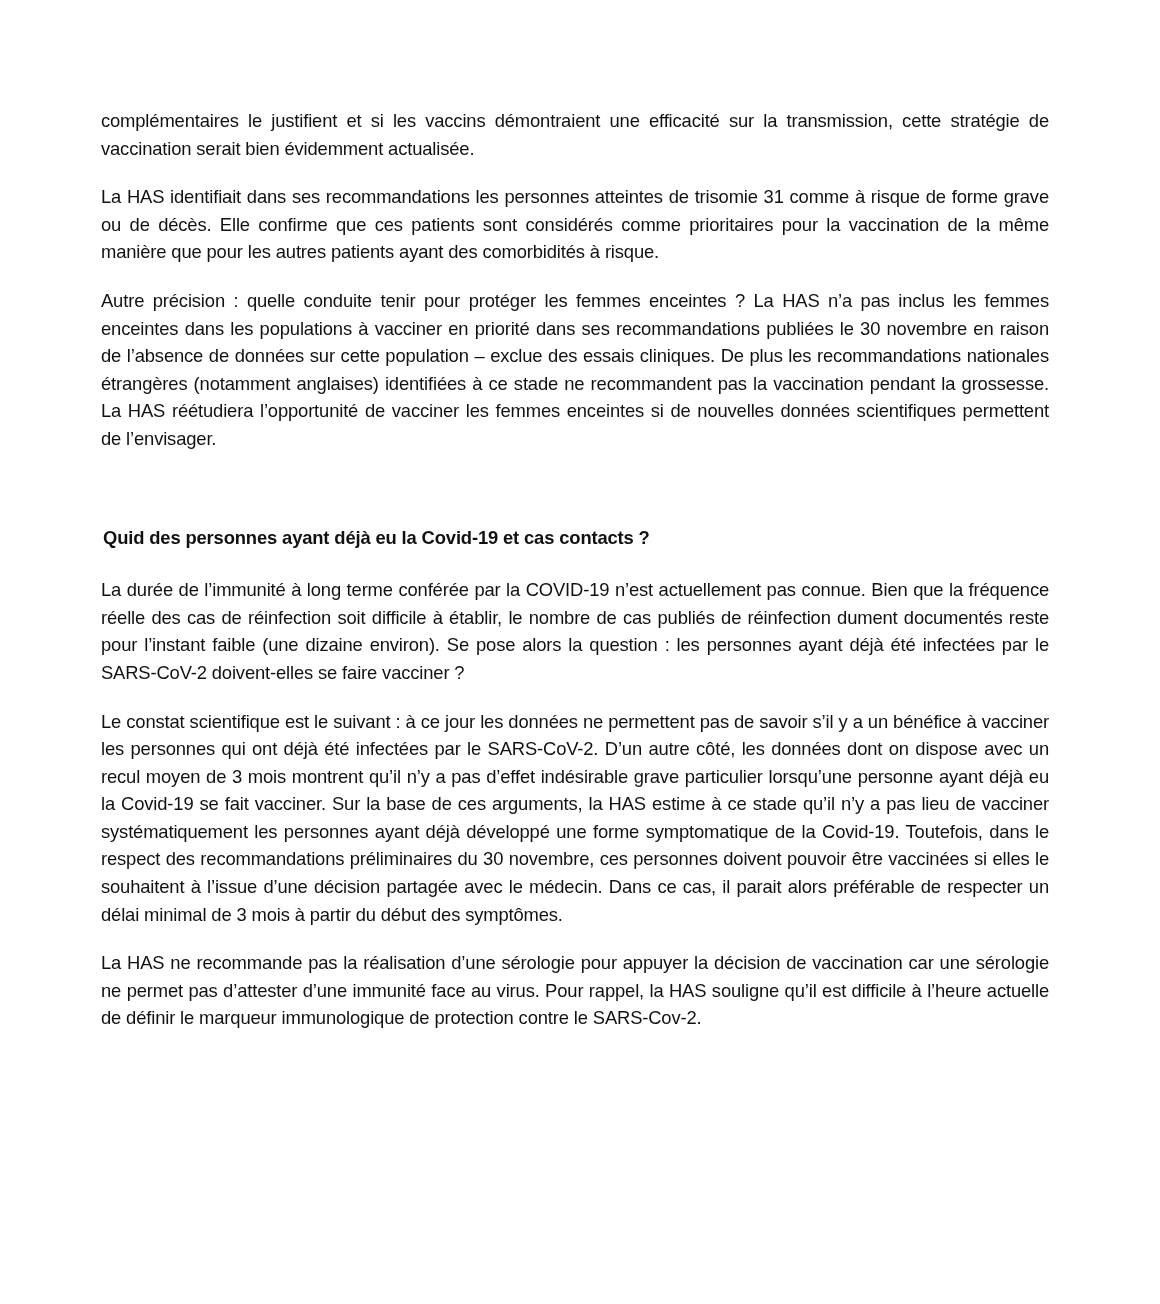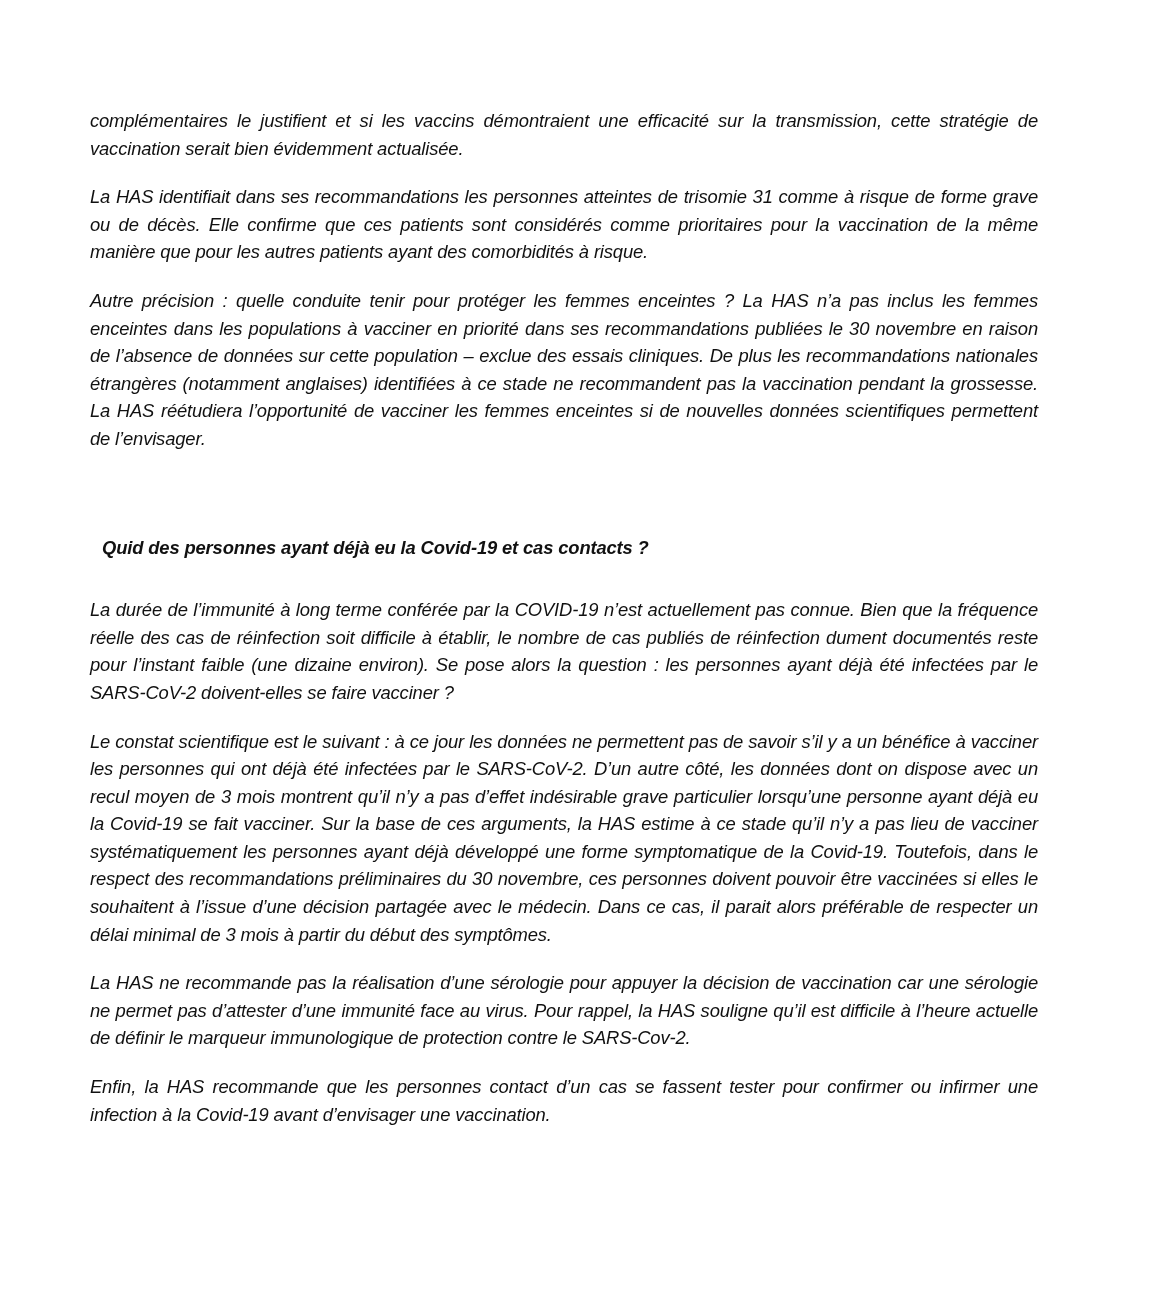--- a/index.html
+++ b/index.html
@@ -10,34 +10,33 @@
     body {
       width: 1160px;
       height: 1304px;
       position: relative;
       overflow: hidden;
       font-family: "Liberation Sans", sans-serif;
       color: #111111;
     }
     .page {
       position: absolute;
-      left: 90px;
+      left: 101px;
       top: 107px;
       width: 948px;
-      font-style: italic;
     }
     .para {
       margin: 0;
       font-size: 18.4px;
       line-height: 27.6px;
       text-align: justify;
       letter-spacing: -0.15px;
     }
     .heading {
-      margin: 12px;
+      margin: 2px;
       font-size: 18.4px;
       line-height: 27.6px;
       font-weight: bold;
       letter-spacing: -0.15px;
     }
     .gap { height: 21px; }
     .big-gap { height: 69px; }
     .heading-gap { height: 23px; }
   </style>
 </head>
@@ -51,14 +50,13 @@
   <p class="para">Autre précision : quelle conduite tenir pour protéger les femmes enceintes ? La HAS n’a pas inclus les femmes enceintes dans les populations à vacciner en priorité dans ses recommandations publiées le 30 novembre en raison de l’absence de données sur cette population – exclue des essais cliniques. De plus les recommandations nationales étrangères (notamment anglaises) identifiées à ce stade ne recommandent pas la vaccination pendant la grossesse. La HAS réétudiera l’opportunité de vacciner les femmes enceintes si de nouvelles données scientifiques permettent de l’envisager.</p>
   <div class="big-gap"></div>
   <h2 class="heading">Quid des personnes ayant déjà eu la Covid-19 et cas contacts ?</h2>
   <div class="heading-gap"></div>
   <p class="para">La durée de l’immunité à long terme conférée par la COVID-19 n’est actuellement pas connue. Bien que la fréquence réelle des cas de réinfection soit difficile à établir, le nombre de cas publiés de réinfection dument documentés reste pour l’instant faible (une dizaine environ). Se pose alors la question : les personnes ayant déjà été infectées par le SARS-CoV-2 doivent-elles se faire vacciner ?</p>
   <div class="gap"></div>
   <p class="para">Le constat scientifique est le suivant : à ce jour les données ne permettent pas de savoir s’il y a un bénéfice à vacciner les personnes qui ont déjà été infectées par le SARS-CoV-2. D’un autre côté, les données dont on dispose avec un recul moyen de 3 mois montrent qu’il n’y a pas d’effet indésirable grave particulier lorsqu’une personne ayant déjà eu la Covid-19 se fait vacciner. Sur la base de ces arguments, la HAS estime à ce stade qu’il n’y a pas lieu de vacciner systématiquement les personnes ayant déjà développé une forme symptomatique de la Covid-19. Toutefois, dans le respect des recommandations préliminaires du 30 novembre, ces personnes doivent pouvoir être vaccinées si elles le souhaitent à l’issue d’une décision partagée avec le médecin. Dans ce cas, il parait alors préférable de respecter un délai minimal de 3 mois à partir du début des symptômes.</p>
   <div class="gap"></div>
   <p class="para">La HAS ne recommande pas la réalisation d’une sérologie pour appuyer la décision de vaccination car une sérologie ne permet pas d’attester d’une immunité face au virus. Pour rappel, la HAS souligne qu’il est difficile à l’heure actuelle de définir le marqueur immunologique de protection contre le SARS-Cov-2.</p>
   <div class="gap"></div>
-  <p class="para">Enfin, la HAS recommande que les personnes contact d’un cas se fassent tester pour confirmer ou infirmer une infection à la Covid-19 avant d’envisager une vaccination.</p>
 </div>
 
 </body></html>

